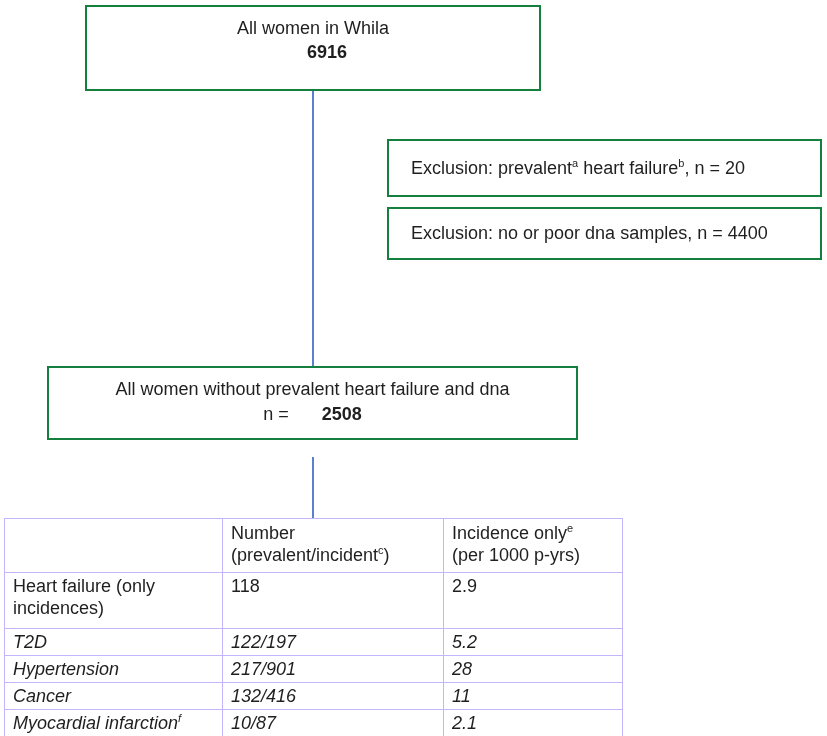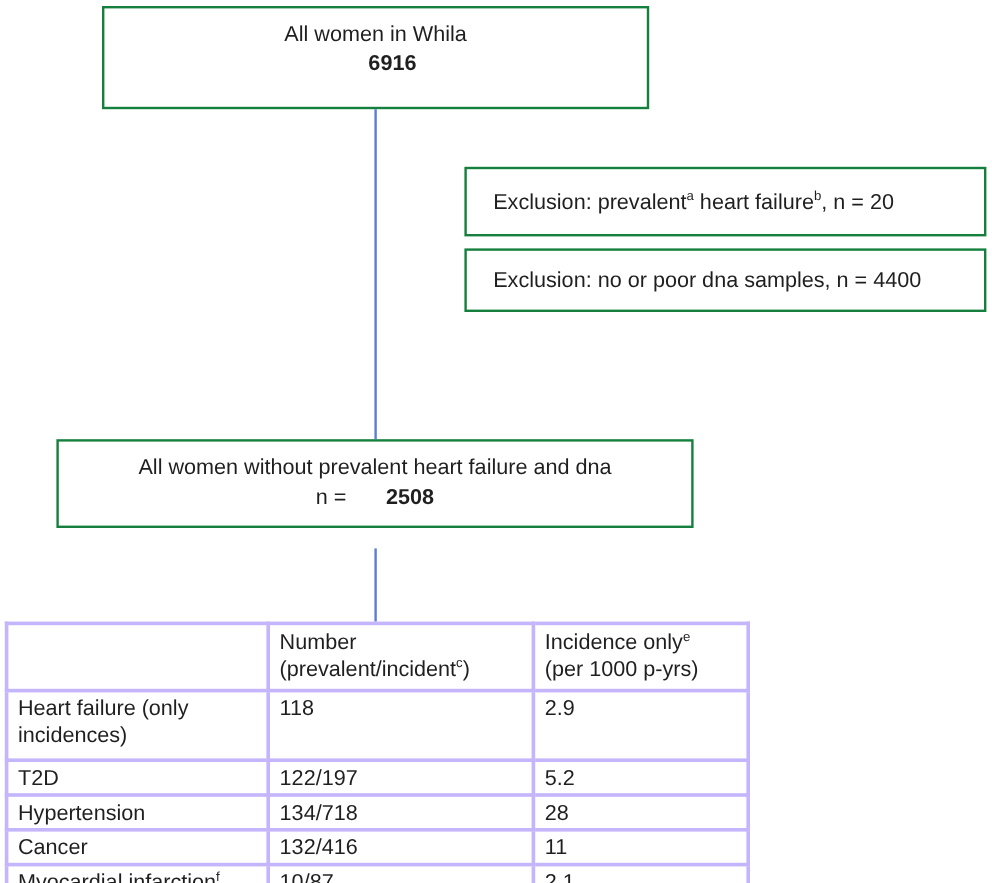--- a/index.html
+++ b/index.html
@@ -62,34 +62,34 @@
   table.outcomes {
     position: absolute;
     left: 4px; top: 518px;
     width: 618px;
     border-collapse: collapse;
     table-layout: fixed;
     font-size: 18px;
     color: #1f1f1f;
   }
   table.outcomes td, table.outcomes th {
-    border: 3px solid #c4b5fd;
+    border: 1px solid #c4b5fd;
     vertical-align: top;
     text-align: left;
     font-weight: normal;
     padding: 2px 8px;
     line-height: 22px;
     overflow: hidden;
   }
   .col-label { width: 218px; }
   .col-number { width: 221px; }
   .col-rate { width: 179px; }
   tr.hdr th { height: 48px; padding-top: 3px; }
   tr.r-tall td { height: 51px; border-radius: 17px; }
-  tr.r-std td { height: 22px; }
+  tr.r-std td { height: 22px; font-style: italic; }
 </style>
 </head>
 <body>
 
 <div class="canvas">
 
   <div class="box top-box">
     <div>All women in Whila</div>
     <div class="bold">6916</div>
   </div>
@@ -128,21 +128,21 @@
         <td>118</td>
         <td>2.9</td>
       </tr>
       <tr class="r-std">
         <td><span>T2D</span><sup></sup></td>
         <td>122/197</td>
         <td>5.2</td>
       </tr>
       <tr class="r-std">
         <td><span>Hypertension</span><sup></sup></td>
-        <td>134/718</td>
+        <td>217/901</td>
         <td>28</td>
       </tr>
       <tr class="r-std">
         <td><span>Cancer</span><sup></sup></td>
         <td>132/416</td>
         <td>11</td>
       </tr>
       <tr class="r-std">
         <td><span>Myocardial infarction</span><sup>f</sup></td>
         <td>10/87</td>

